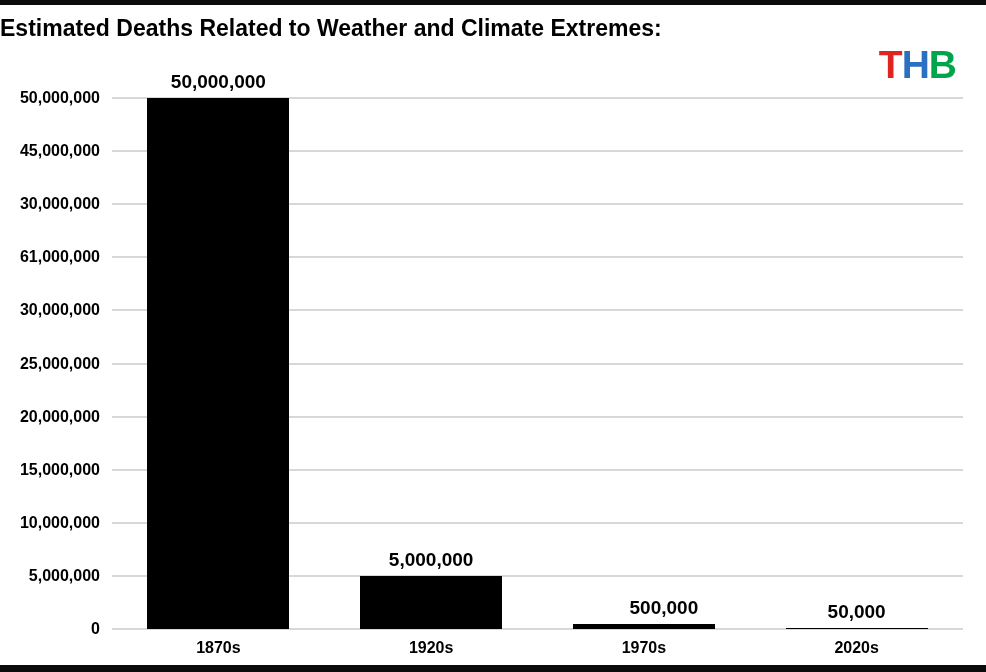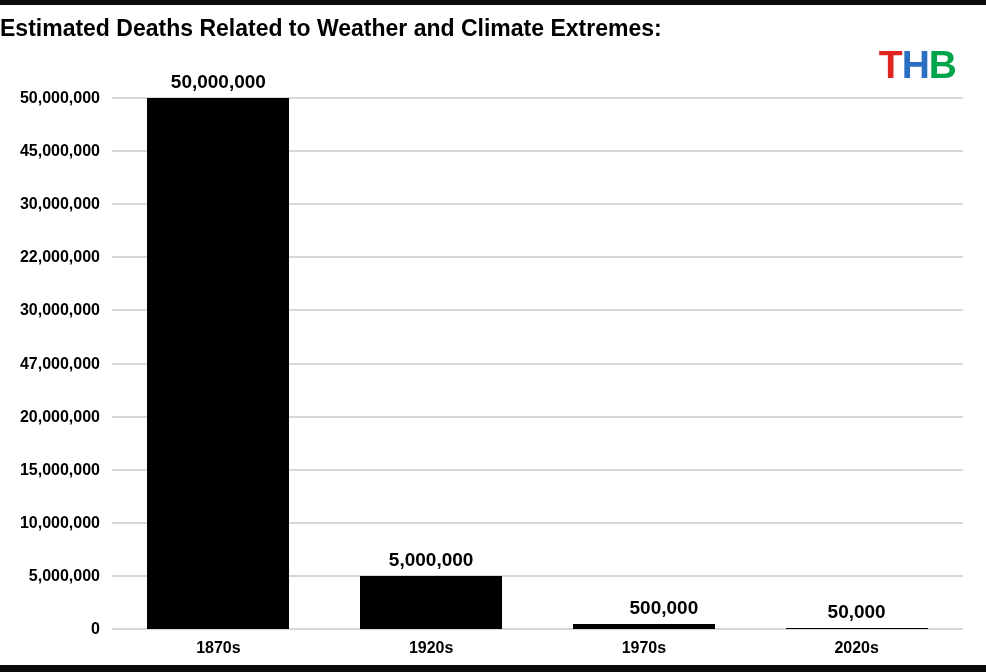--- a/index.html
+++ b/index.html
@@ -83,23 +83,23 @@
   </div>
 
   <div class="logo" id="logo"><span style="color: rgb(224, 36, 32);">T</span><span style="color: rgb(43, 111, 195);">H</span><span style="color: rgb(0, 164, 74);">B</span></div>
 
   <div class="y-axis" id="yAxis">
       <div class="y-tick-label" style="bottom: calc(0% - 9px);">0</div>
       <div class="y-tick-label" style="bottom: calc(10% - 9px);">5,000,000</div>
       <div class="y-tick-label" style="bottom: calc(20% - 9px);">10,000,000</div>
       <div class="y-tick-label" style="bottom: calc(30% - 9px); text-align: right;">15,000,000</div>
       <div class="y-tick-label" style="bottom: calc(40% - 9px);">20,000,000</div>
-      <div class="y-tick-label" style="bottom: calc(50% - 9px);">47,000,000</div>
+      <div class="y-tick-label" style="bottom: calc(50% - 9px);">25,000,000</div>
       <div class="y-tick-label" style="bottom: calc(60% - 9px);">30,000,000</div>
-      <div class="y-tick-label" style="bottom: calc(70% - 9px);">22,000,000</div>
+      <div class="y-tick-label" style="bottom: calc(70% - 9px);">61,000,000</div>
       <div class="y-tick-label" style="bottom: calc(80% - 9px);">30,000,000</div>
       <div class="y-tick-label" style="bottom: calc(90% - 9px);">45,000,000</div>
       <div class="y-tick-label" style="bottom: calc(100% - 9px);">50,000,000</div>
     </div>
   <div class="plot" id="plot">
       <div class="gridline" style="background: rgb(216, 216, 216); bottom: calc(0% - 1px);"></div>
       <div class="gridline" style="background: rgb(216, 216, 216); bottom: calc(10% - 1px);"></div>
       <div class="gridline" style="background: rgb(216, 216, 216); bottom: calc(20% - 1px);"></div>
       <div class="gridline" style="background: rgb(216, 216, 216); bottom: calc(30% - 1px);"></div>
       <div class="gridline" style="background: rgb(216, 216, 216); bottom: calc(40% - 1px);"></div>

